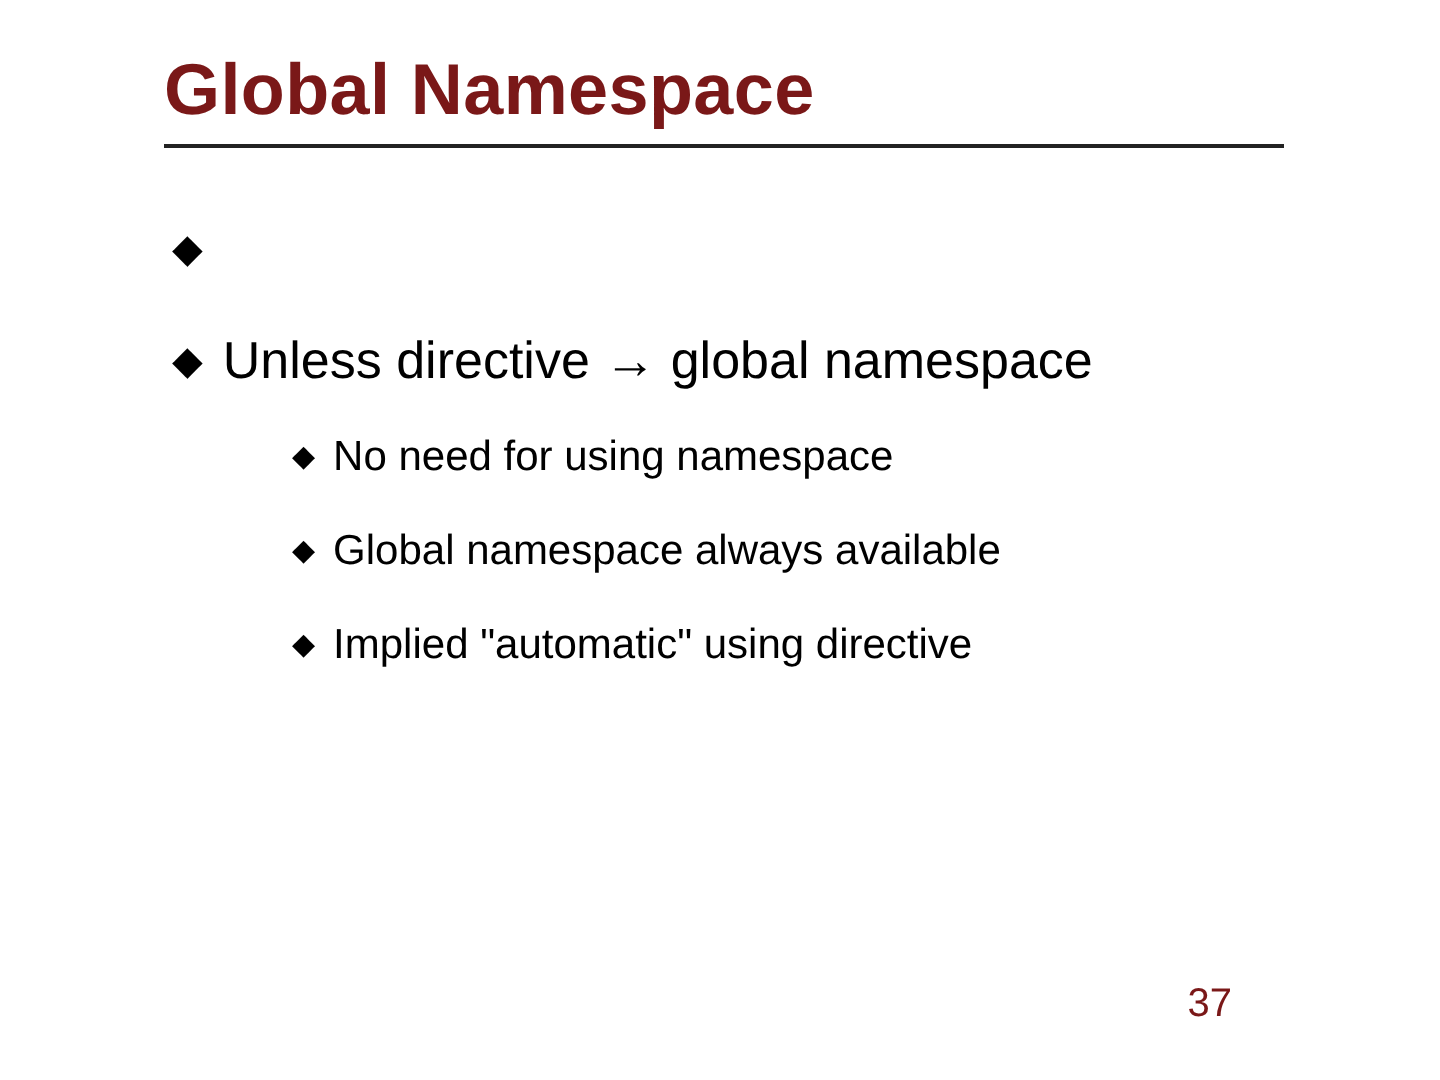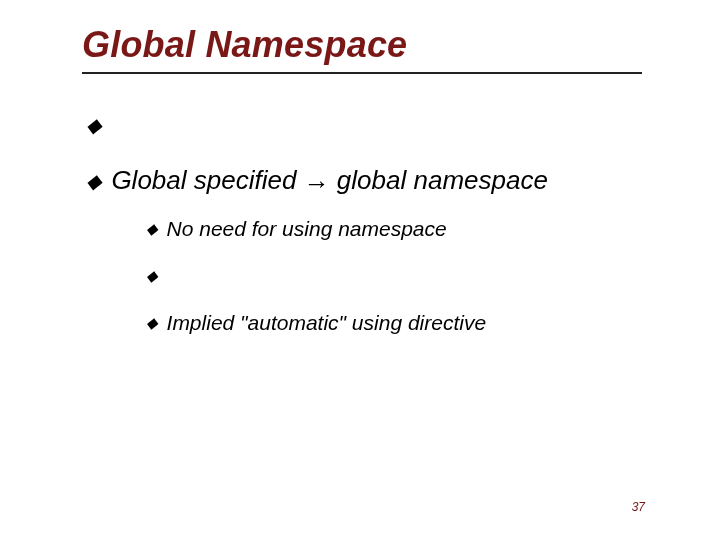--- a/index.html
+++ b/index.html
@@ -10,21 +10,20 @@
     background: #ffffff;
     font-family: Arial, Helvetica, sans-serif;
     position: relative;
     overflow: hidden;
   }
   .slide {
     position: relative;
     width: 668px;
     height: 540px;
     box-sizing: border-box;
-    font-style: italic;
   }
   .title {
     position: absolute;
     left: 82px;
     top: 24px;
     font-size: 36px;
     font-weight: bold;
     color: #7a1818;
     letter-spacing: 0.2px;
   }
@@ -71,54 +70,55 @@
     font-size: 15px;
     line-height: 25px;
     margin-right: 9px;
     color: #000;
   }
   .arrow {
     font-family: Arial, sans-serif;
   }
   .pagenum {
     position: absolute;
-    right: 23px;
+    right: 52px;
     bottom: 26px;
-    font-size: 12px;
+    font-size: 20px;
     color: #7a1818;
   }
 </style>
 </head>
 <body>
 
 <div class="slide">
 
   <div class="title">Global Namespace</div>
   <div class="underline"></div>
 
   <div class="content">
 
     <div class="l1">
       <span class="bullet">◆</span>
     </div>
 
     <div class="l1">
       <span class="bullet">◆</span>
       <span>
-        <span>Global specified </span><span class="arrow">→</span><span> global namespace</span>
+        <span>Unless directive </span><span class="arrow">→</span><span> global namespace</span>
       </span>
     </div>
 
     <div class="sub">
       <div class="l2">
         <span class="bullet">◆</span>
         <span>No need for using namespace</span>
       </div>
       <div class="l2">
         <span class="bullet">◆</span>
+        <span>Global namespace always available</span>
       </div>
       <div class="l2">
         <span class="bullet">◆</span>
         <span>Implied "automatic" using directive</span>
       </div>
     </div>
 
   </div>
 
   <div class="pagenum">37</div>

